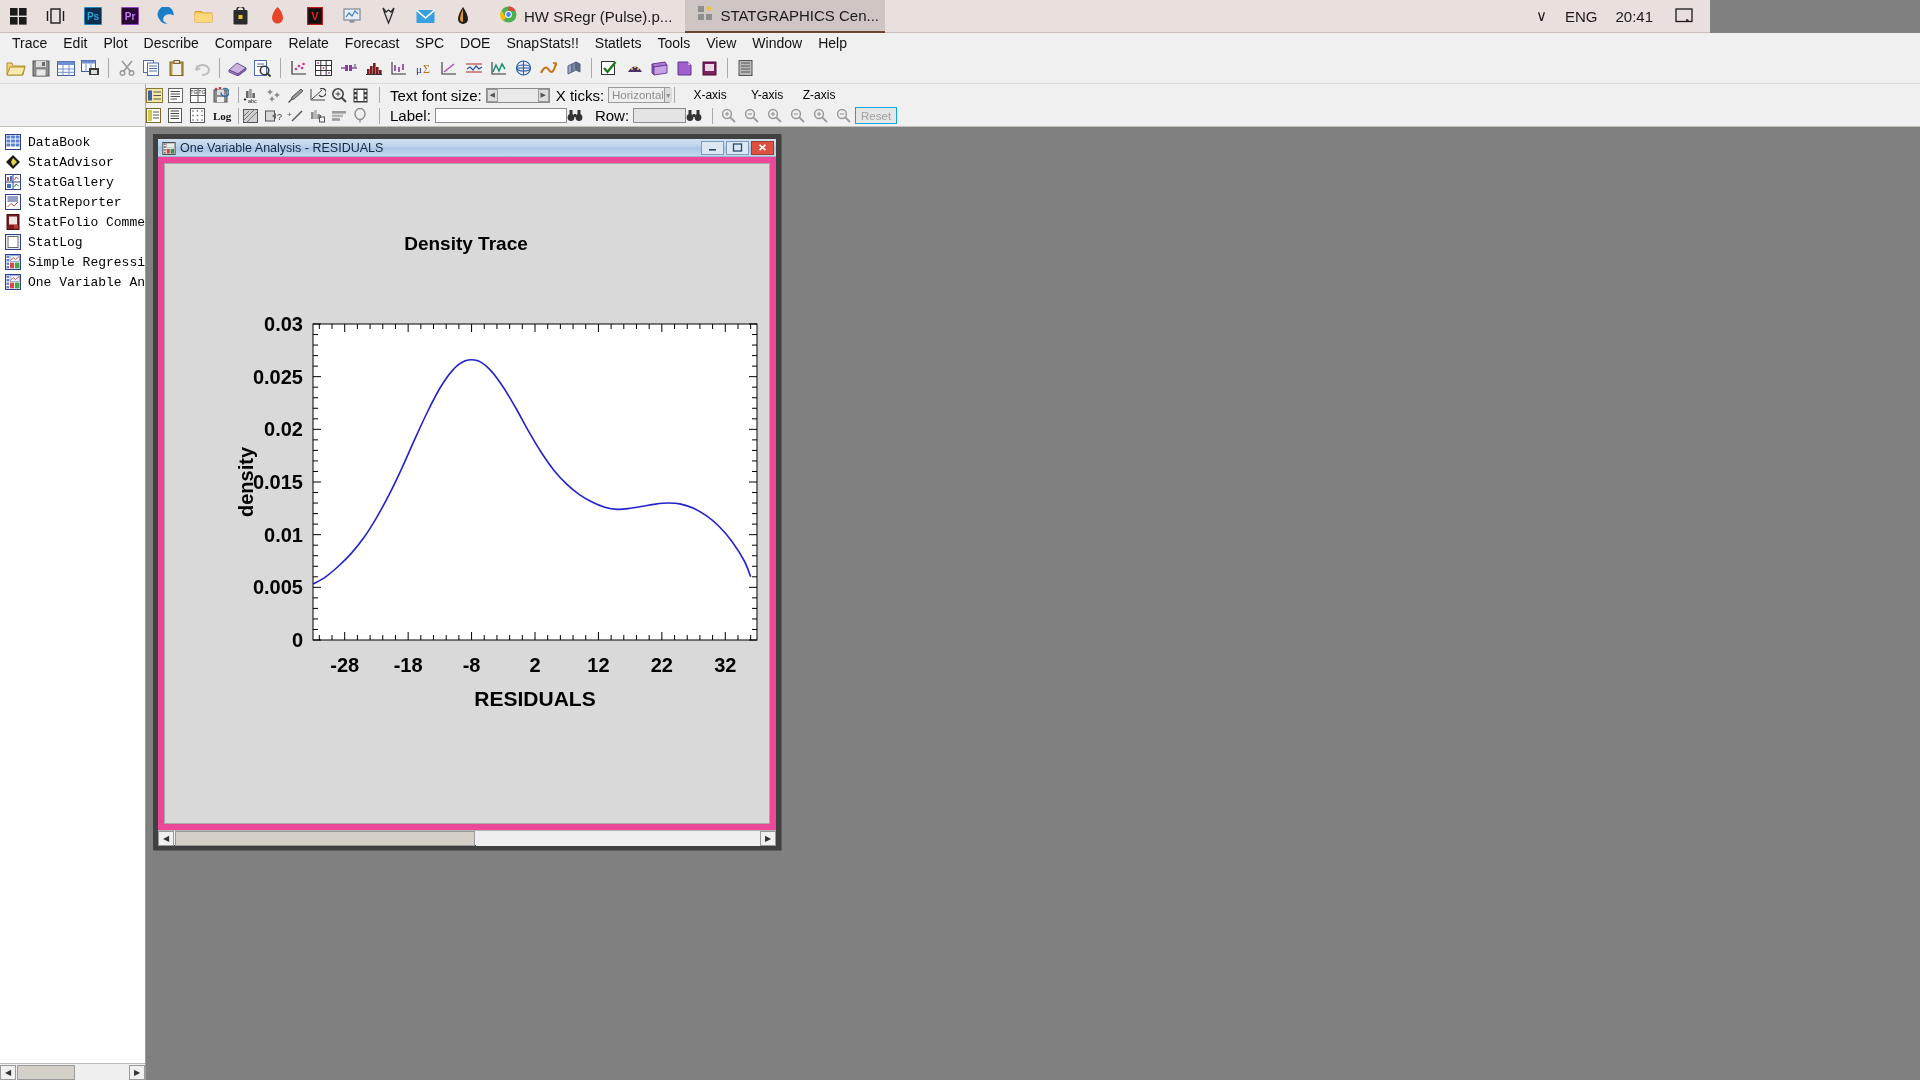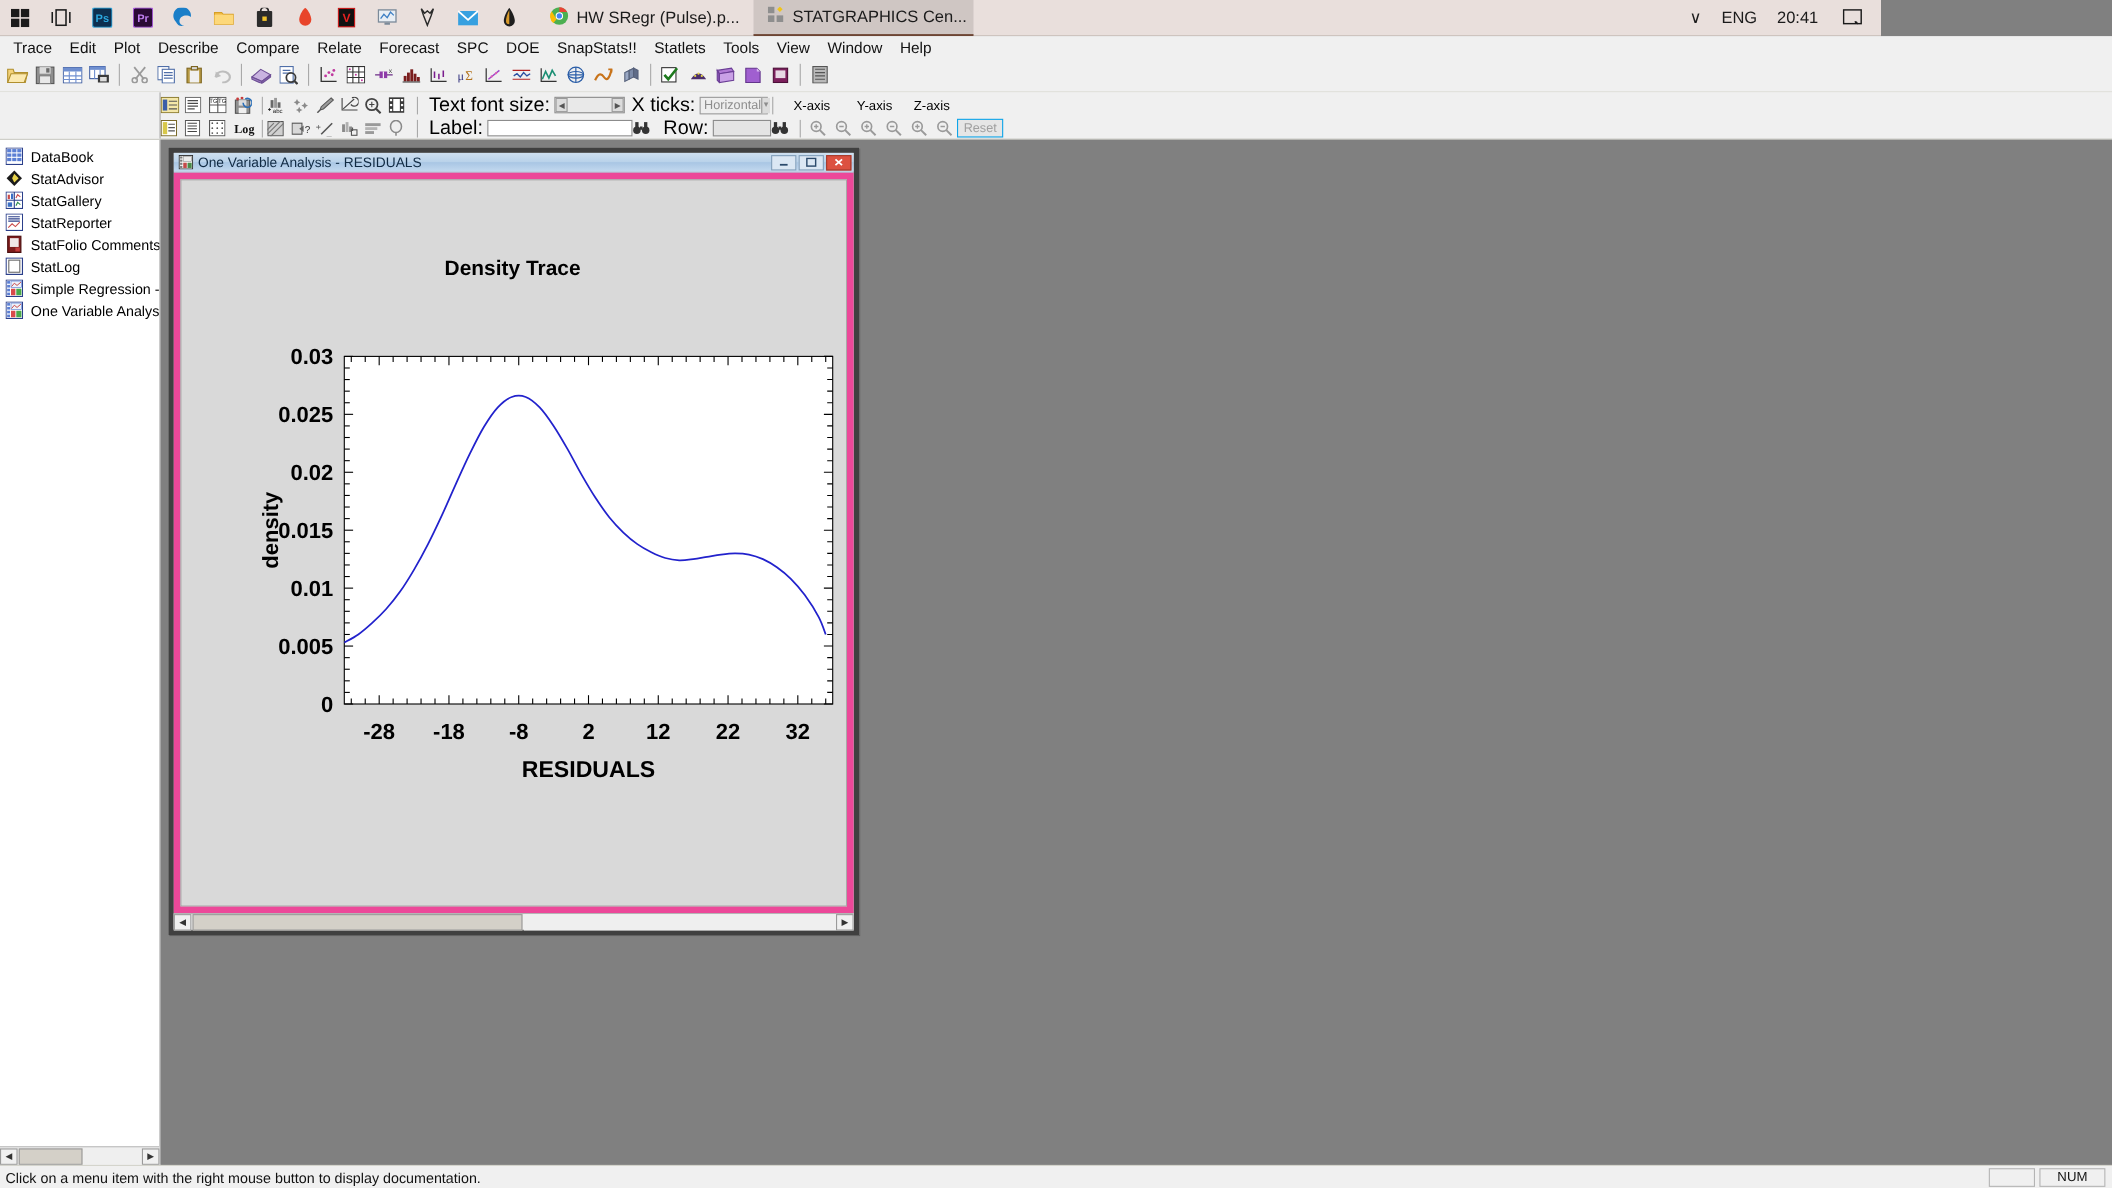--- a/index.html
+++ b/index.html
@@ -69,21 +69,21 @@
   
   .gfx{
     height:43px; background:#f0f0f0; border-bottom:1px solid #c0c0b8;
     display:flex; position:relative;
   }
   .gfx-left{ width:146px; border-right:1px solid #aaa; background:#f0f0f0; }
   .gfx-rows{ flex:1; display:flex; flex-direction:column; padding-top:1px;}
   .gfx-row{ height:21px; display:flex; align-items:center; }
   .gbtn{ width:22px; height:20px; display:flex; align-items:center; justify-content:flex-start; }
   .gsep{ width:1px; height:16px; background:#a9a9a9; margin:0 4px; }
-  .lbl{ font-size:18px; color:#000; margin:0 4px 0 6px; white-space:nowrap;text-align:center; }
+  .lbl{ font-size:15px; color:#000; margin:0 4px 0 6px; white-space:nowrap;text-align:center; }
   .spin-track{
     width:64px; height:15px; border:1px solid #8c8c8c; background:#e9e9e9;
     display:flex; align-items:center; justify-content:space-between;
   }
   .spin-btn{ width:11px; height:13px; background:#dcdcdc; border:1px solid #9a9a9a;
     display:flex; align-items:center; justify-content:center; font-size:7px; color:#555;}
   .combo{
     width:62px; height:16px; border:1px solid #9a9a9a; background:#eeeeee;
     display:flex; align-items:center; font-size:11.5px; color:#8d8d8d; padding-left:3px;
   }
@@ -98,21 +98,21 @@
     font-size:11.5px; color:#a0a0a0; display:flex; align-items:center; justify-content:center;
   }
 
   
   .workarea{ flex:1; display:flex; min-height:0; }
   .sidebar{
     width:146px; background:#ffffff; border-right:1px solid #9a9a9a;
     display:flex; flex-direction:column;
   }
   .side-list{ flex:1; padding-top:5px; overflow:hidden; }
-  .side-item{ height:20px; display:flex; align-items:center; padding-left:5px; gap:7px; font-size:13px; color:#000; white-space:nowrap; }
+  .side-item{ height:20px; display:flex; align-items:center; padding-left:5px; gap:7px; font-size:13px; color:#000; white-space:nowrap;font-family:Liberation Mono, monospace; }
   .side-ico{ width:16px; height:16px; flex:none; }
   .side-scroll{ height:17px; background:#f0f0f0; border-top:1px solid #bbb; display:flex; align-items:center; }
   .sc-arrow{ width:16px; height:15px; background:#f0f0f0; border:1px solid #9a9a9a;
     display:flex; align-items:center; justify-content:center; font-size:8px; color:#333;}
   .sc-thumb{ height:15px; background:#d4d0c8; border:1px solid #9a9a9a; width:58px; margin:0 1px;}
   .sc-track{ flex:1; height:15px; background:#efefef; }
 
   .mdi{ flex:1; background:#808080; position:relative; }
 
   
@@ -1143,20 +1143,13 @@
           <div class="sc-arrow">◀</div>
           <div class="sc-thumb" style="width:300px"></div>
           <div class="sc-track"></div>
           <div class="sc-arrow">▶</div>
         </div>
       </div>
 
     </div>
   </div>
 
-  <div class="statusbar">
-    <span>Click on a menu item with the right mouse button to display documentation.</span>
-    <div class="status-right">
-      <div class="status-cell"></div>
-      <div class="status-num">NUM</div>
-    </div>
-  </div>
 </div>
 
 </body></html>

